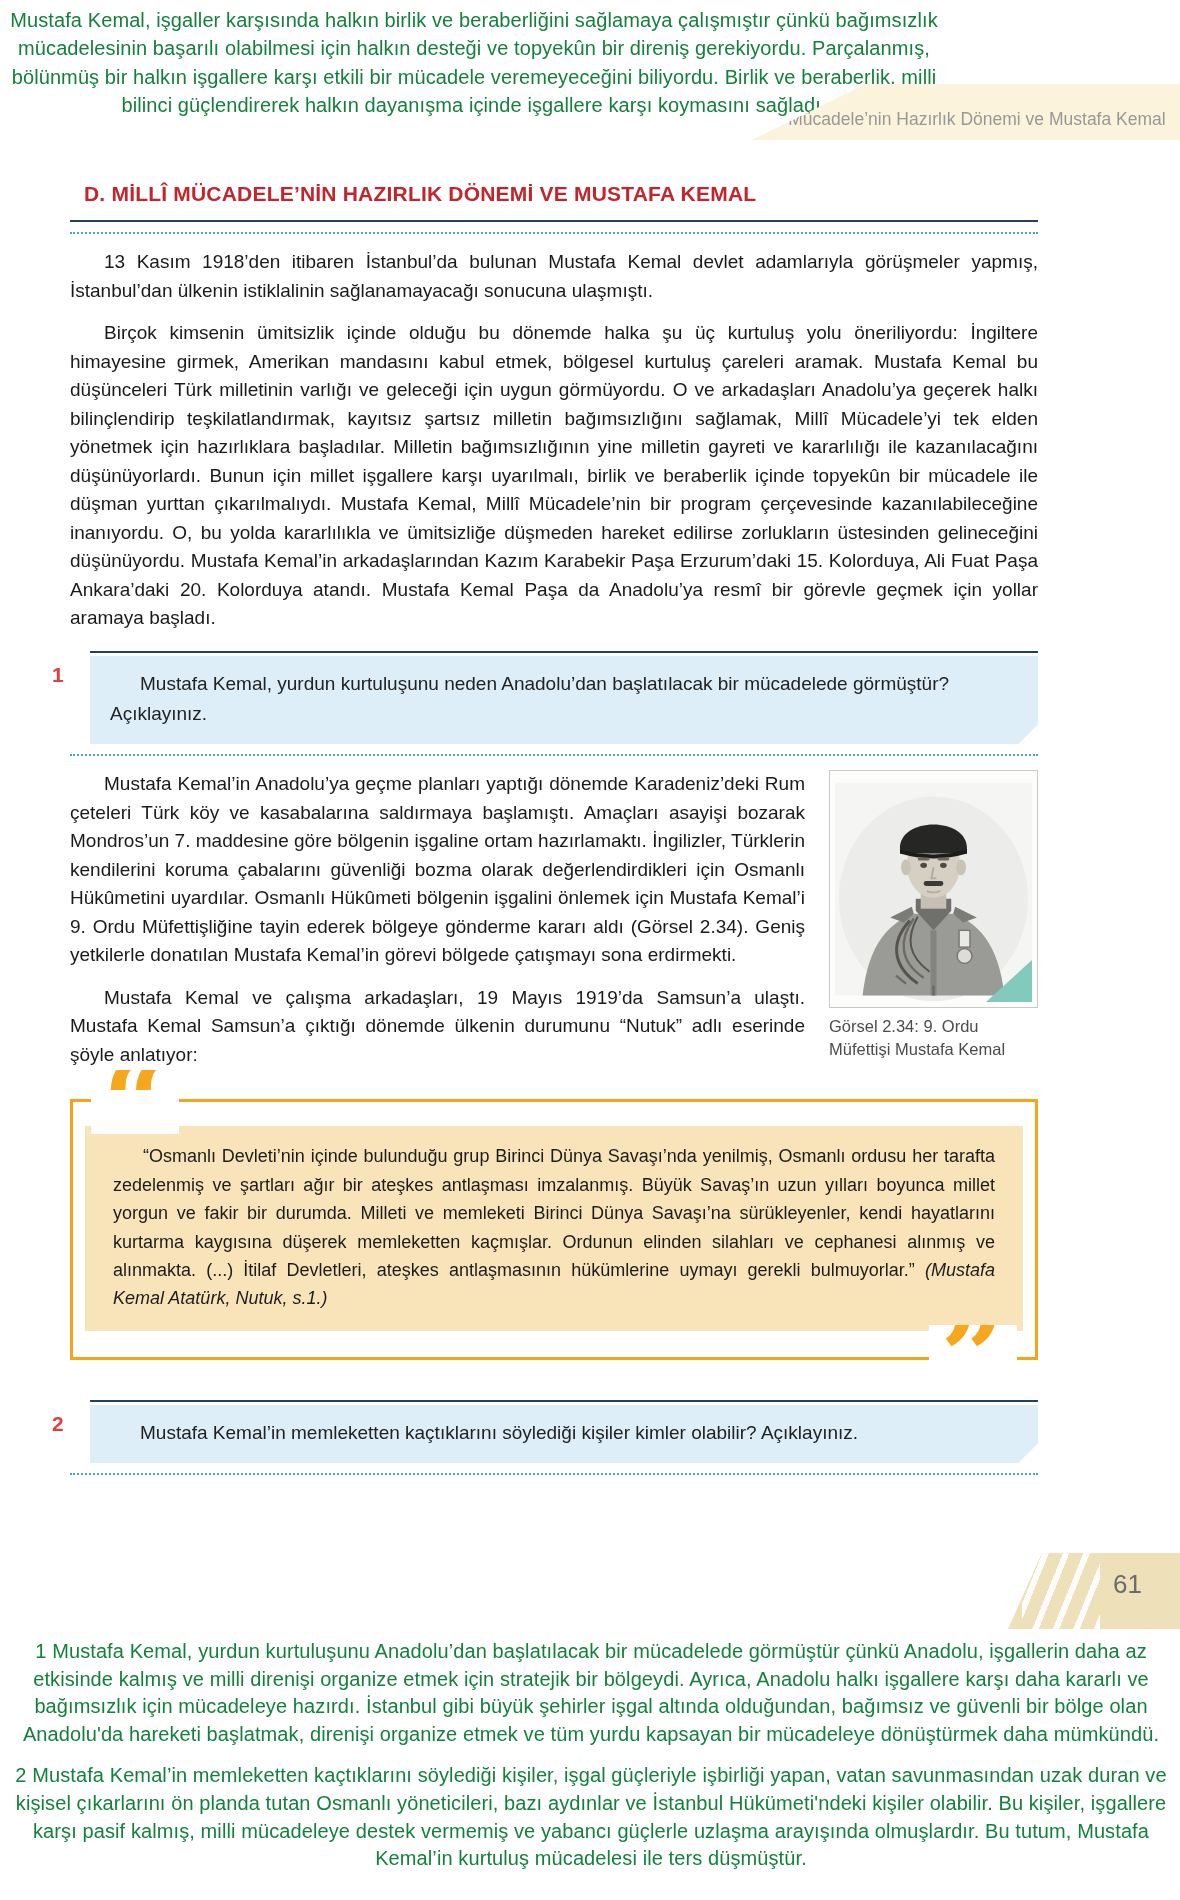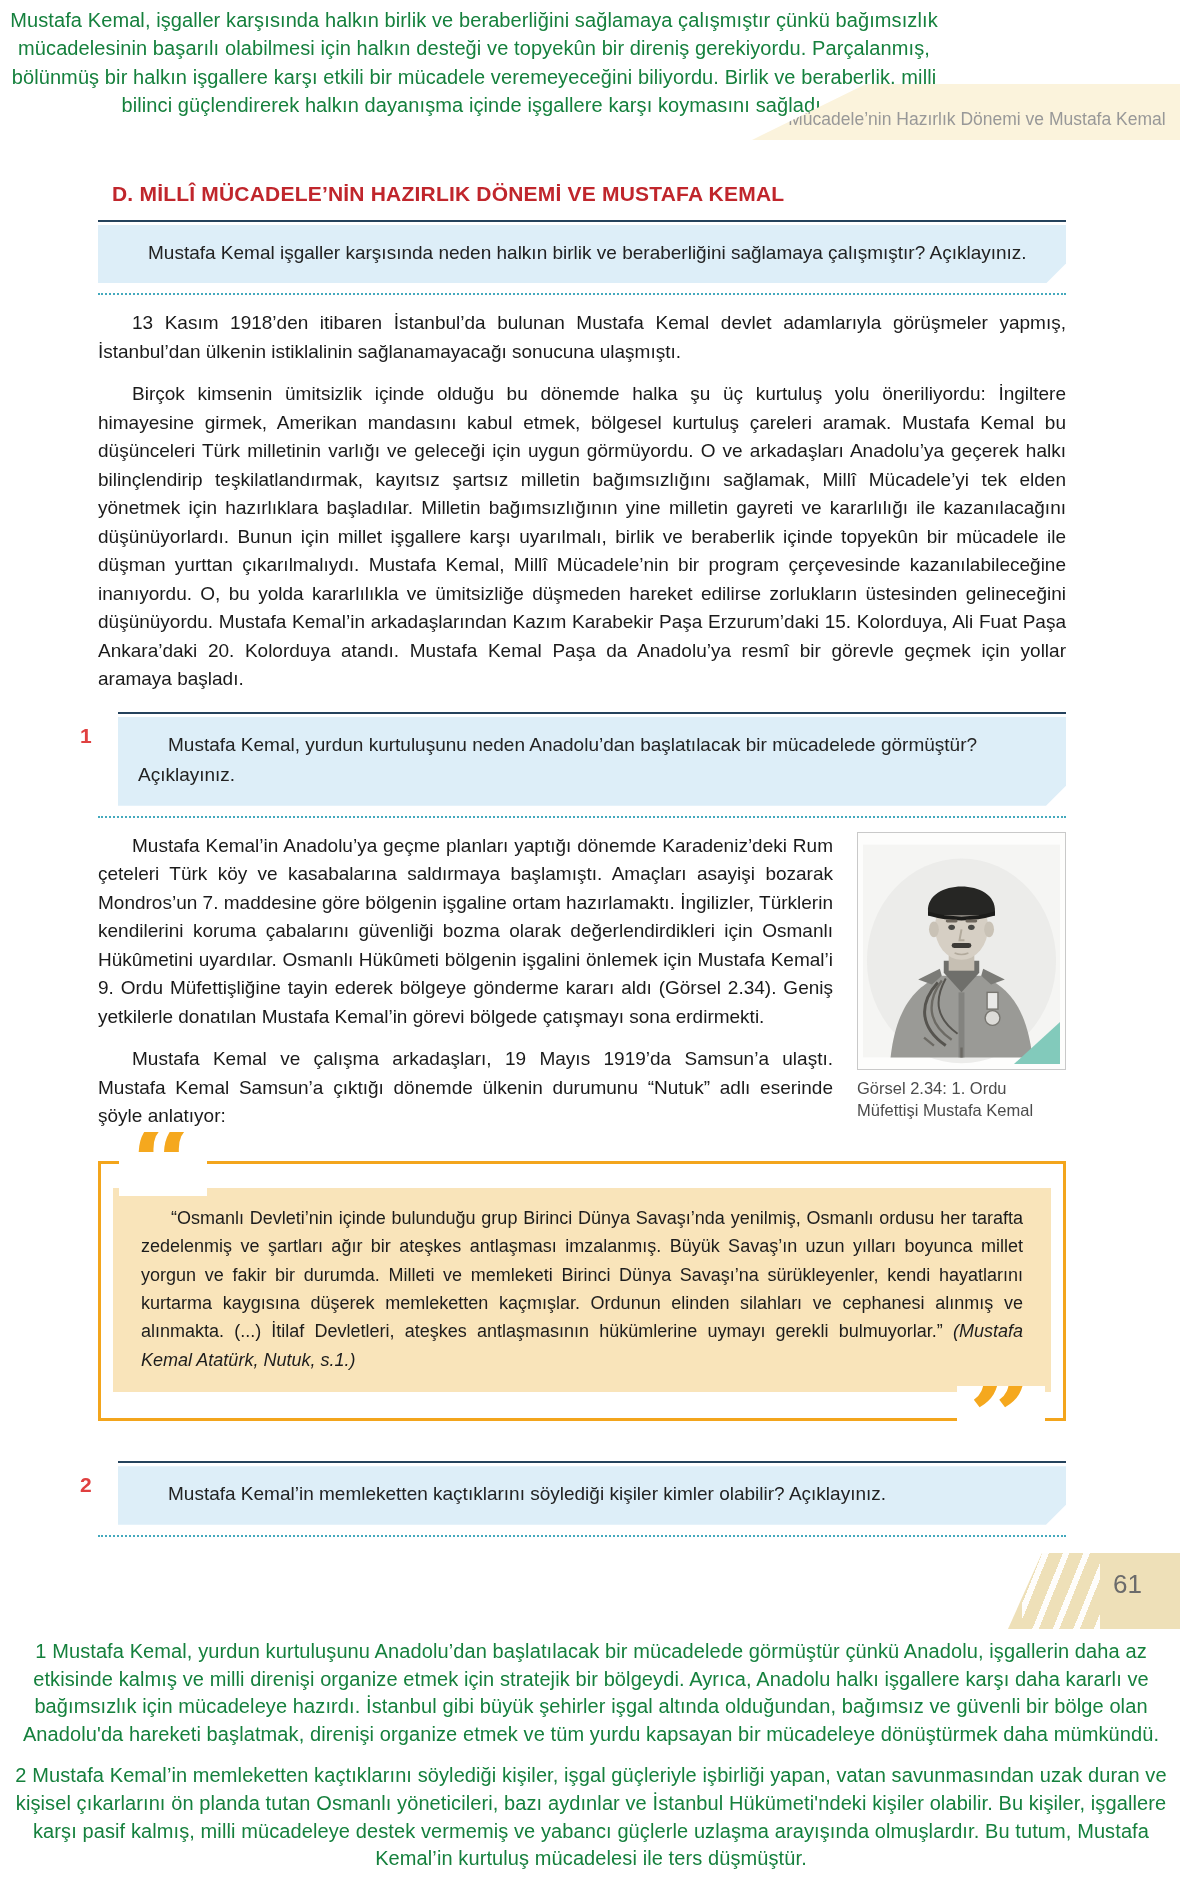--- a/index.html
+++ b/index.html
@@ -15,21 +15,21 @@
   .answers p{margin:0;font-size:20px;line-height:1.38;}
   .answers p + p{margin-top:14px;}
 
   
   .header-tab{position:absolute;top:84px;left:738px;width:442px;height:56px;
       background:#fbf3dc;clip-path:polygon(128px 0,100% 0,100% 100%,14px 100%);
       display:flex;align-items:flex-end;justify-content:center;}
   .header-tab span{color:#989898;font-size:17.5px;padding-bottom:10px;white-space:nowrap;}
 
   
-  .content{position:absolute;top:182px;left:98px;width:968px;color:#1c1c1c;}
+  .content{position:absolute;top:182px;left:70px;width:968px;color:#1c1c1c;}
 
   h1.section-title{margin:0 0 0 14px;font-size:21px;font-weight:bold;color:#c0262c;letter-spacing:.2px;}
   h2.sub-title{margin:20px 0 0 14px;font-size:20px;font-weight:bold;color:#101010;}
 
   .navy-line{border-top:2px solid #24425c;height:0;margin-top:14px;}
   .teal-dotted{border-top:2px dotted #44a9bd;height:0;margin-top:10px;}
 
   .blue-box{background:#ddeef8;padding:13px 22px 15px 20px;font-size:19px;line-height:1.6;color:#222;
       margin-top:3px;clip-path:polygon(0 0,100% 0,100% calc(100% - 20px),calc(100% - 20px) 100%,0 100%);}
   .blue-box p{margin:0;text-indent:30px;}
@@ -79,23 +79,20 @@
 
   <div class="header-tab">
     <span>Millî Mücadele’nin Hazırlık Dönemi ve Mustafa Kemal</span>
   </div>
 
   <div class="content">
 
     <h1 class="section-title">D. MİLLÎ MÜCADELE’NİN HAZIRLIK DÖNEMİ VE MUSTAFA KEMAL</h1>
 
     <div class="navy-line"></div>
-    <div class="blue-box">
-      <p>Mustafa Kemal işgaller karşısında neden halkın birlik ve beraberliğini sağlamaya çalışmıştır? Açıklayınız.</p>
-    </div>
     <div class="teal-dotted"></div>
 
 
     <p class="body-p">13 Kasım 1918’den itibaren İstanbul’da bulunan Mustafa Kemal devlet adamlarıyla görüşmeler yapmış, İstanbul’dan ülkenin istiklalinin sağlanamayacağı sonucuna ulaşmıştı.</p>
     <p class="body-p">Birçok kimsenin ümitsizlik içinde olduğu bu dönemde halka şu üç kurtuluş yolu öneriliyordu: İngiltere himayesine girmek, Amerikan mandasını kabul etmek, bölgesel kurtuluş çareleri aramak.  Mustafa Kemal bu düşünceleri Türk milletinin varlığı ve geleceği için uygun görmüyordu. O ve arkadaşları Anadolu’ya geçerek halkı bilinçlendirip teşkilatlandırmak, kayıtsız şartsız milletin bağımsızlığını sağlamak, Millî Mücadele’yi tek elden yönetmek için hazırlıklara başladılar. Milletin bağımsızlığının yine milletin gayreti ve kararlılığı ile kazanılacağını düşünüyorlardı. Bunun için millet işgallere karşı uyarılmalı, birlik ve beraberlik içinde topyekûn bir mücadele ile düşman yurttan çıkarılmalıydı. Mustafa Kemal, Millî Mücadele’nin bir program çerçevesinde kazanılabileceğine inanıyordu. O, bu yolda kararlılıkla ve ümitsizliğe düşmeden hareket edilirse zorlukların üstesinden gelineceğini düşünüyordu. Mustafa Kemal’in arkadaşlarından Kazım Karabekir Paşa Erzurum’daki 15. Kolorduya, Ali Fuat Paşa Ankara’daki 20. Kolorduya atandı. Mustafa Kemal Paşa da Anadolu’ya resmî bir görevle geçmek için yollar aramaya başladı.</p>
 
     <div class="q-row">
       <span class="q-num">1</span>
       <div class="navy-line"></div>
       <div class="blue-box">
@@ -134,21 +131,21 @@
             <path d="M93 110 Q100 113 107 110" stroke="#b2aa9c" stroke-width="1.6" fill="none"></path>
             <path d="M76 140 C56 162 58 186 84 204" stroke="#56544f" stroke-width="3" fill="none"></path>
             <path d="M80 138 C64 160 66 182 90 198" stroke="#6c6a64" stroke-width="2.4" fill="none"></path>
             <path d="M84 136 C72 158 74 176 96 192" stroke="#56544f" stroke-width="2" fill="none"></path>
             <rect x="126" y="150" width="11" height="17" fill="#e9e9e7" stroke="#77756f" stroke-width="1.4"></rect>
             <circle cx="131.5" cy="176" r="7.5" fill="#dddcd8" stroke="#77756f" stroke-width="1.4"></circle>
             <path d="M62 196 l10 8 M100 216 l0 -10" stroke="#6c6a64" stroke-width="2.4"></path>
           </svg>
           <div class="teal-corner"></div>
         </div>
-        <figcaption>Görsel 2.34: 1. Ordu Müfettişi Mustafa Kemal</figcaption>
+        <figcaption>Görsel 2.34: 9. Ordu Müfettişi Mustafa Kemal</figcaption>
       </figure>
     </div>
 
     <div class="quote-box">
       <span class="quote-glyph q-open">“</span>
       <div class="quote-inner">
         <p><span>“Osmanlı Devleti’nin içinde bulunduğu grup Birinci Dünya Savaşı’nda yenilmiş, Osmanlı ordusu her tarafta zedelenmiş ve şartları ağır bir ateşkes antlaşması imzalanmış. Büyük Savaş’ın uzun yılları boyunca millet yorgun ve fakir bir durumda. Milleti ve memleketi Birinci Dünya Savaşı’na sürükleyenler, kendi hayatlarını kurtarma kaygısına düşerek memleketten kaçmışlar. Ordunun elinden silahları ve cephanesi alınmış ve alınmakta. (...) İtilaf Devletleri, ateşkes antlaşmasının hükümlerine uymayı gerekli bulmuyorlar.”</span> <em>(Mustafa Kemal Atatürk, Nutuk, s.1.)</em></p>
       </div>
       <span class="quote-glyph q-close">”</span>
     </div>

